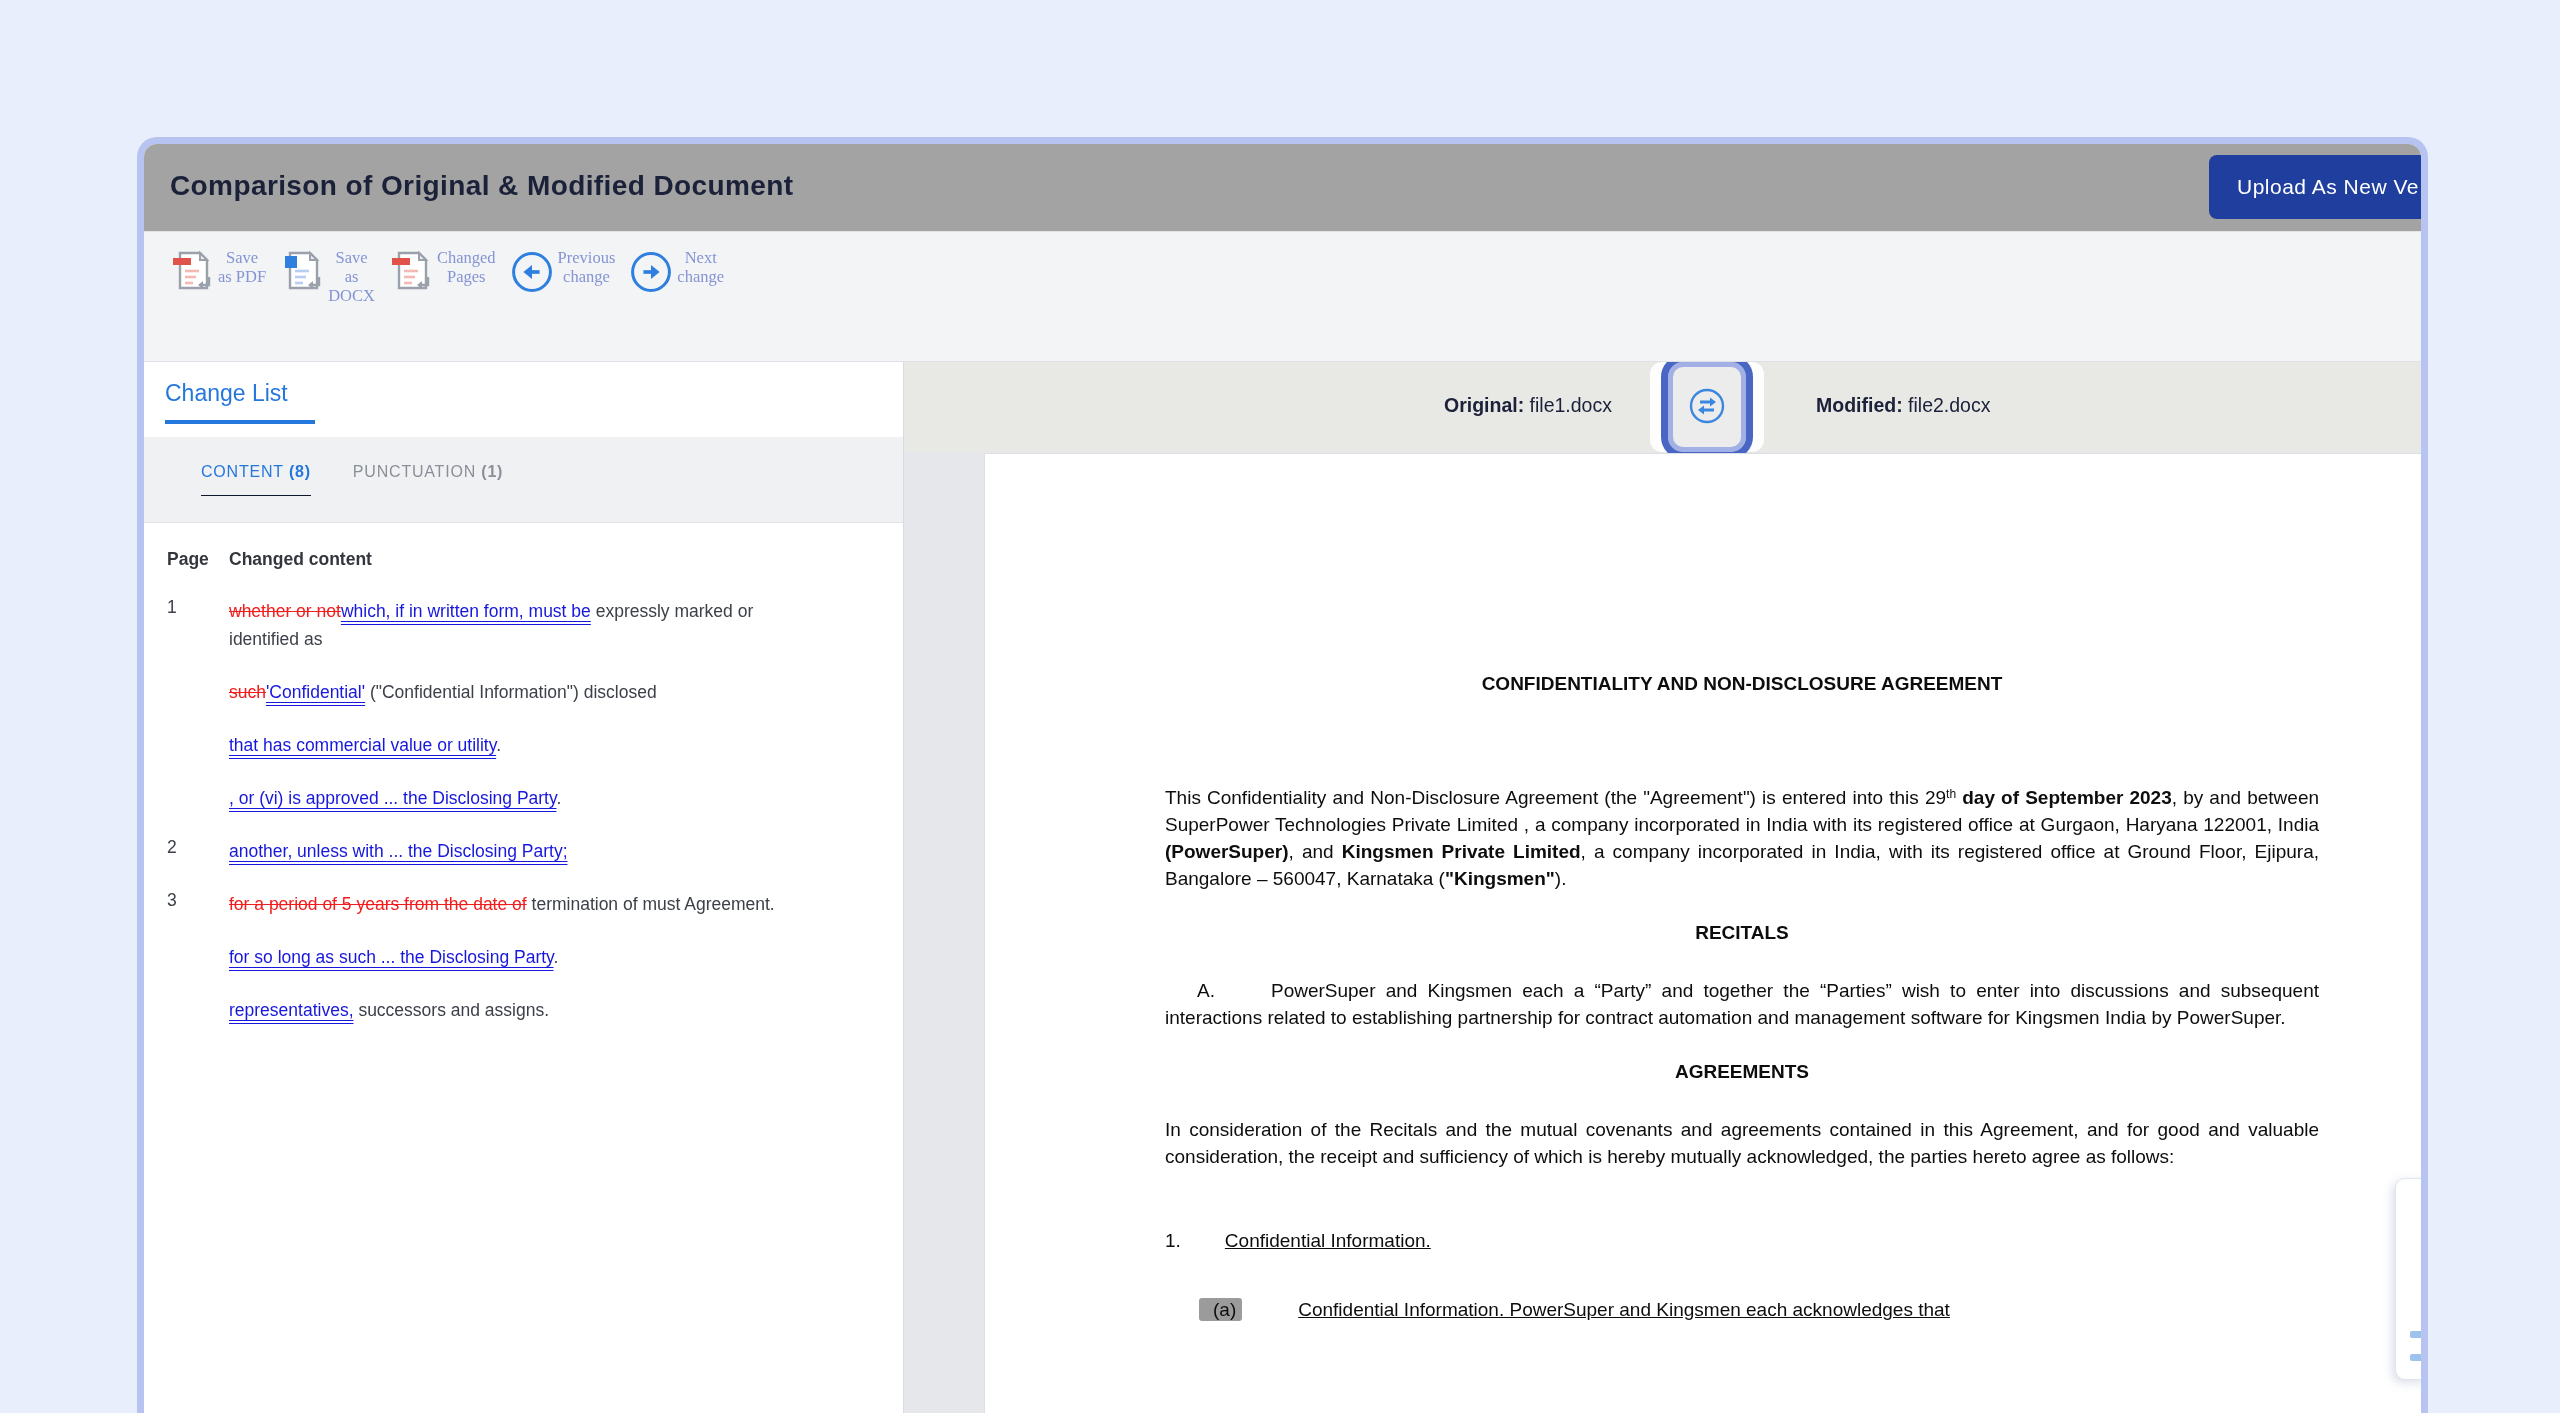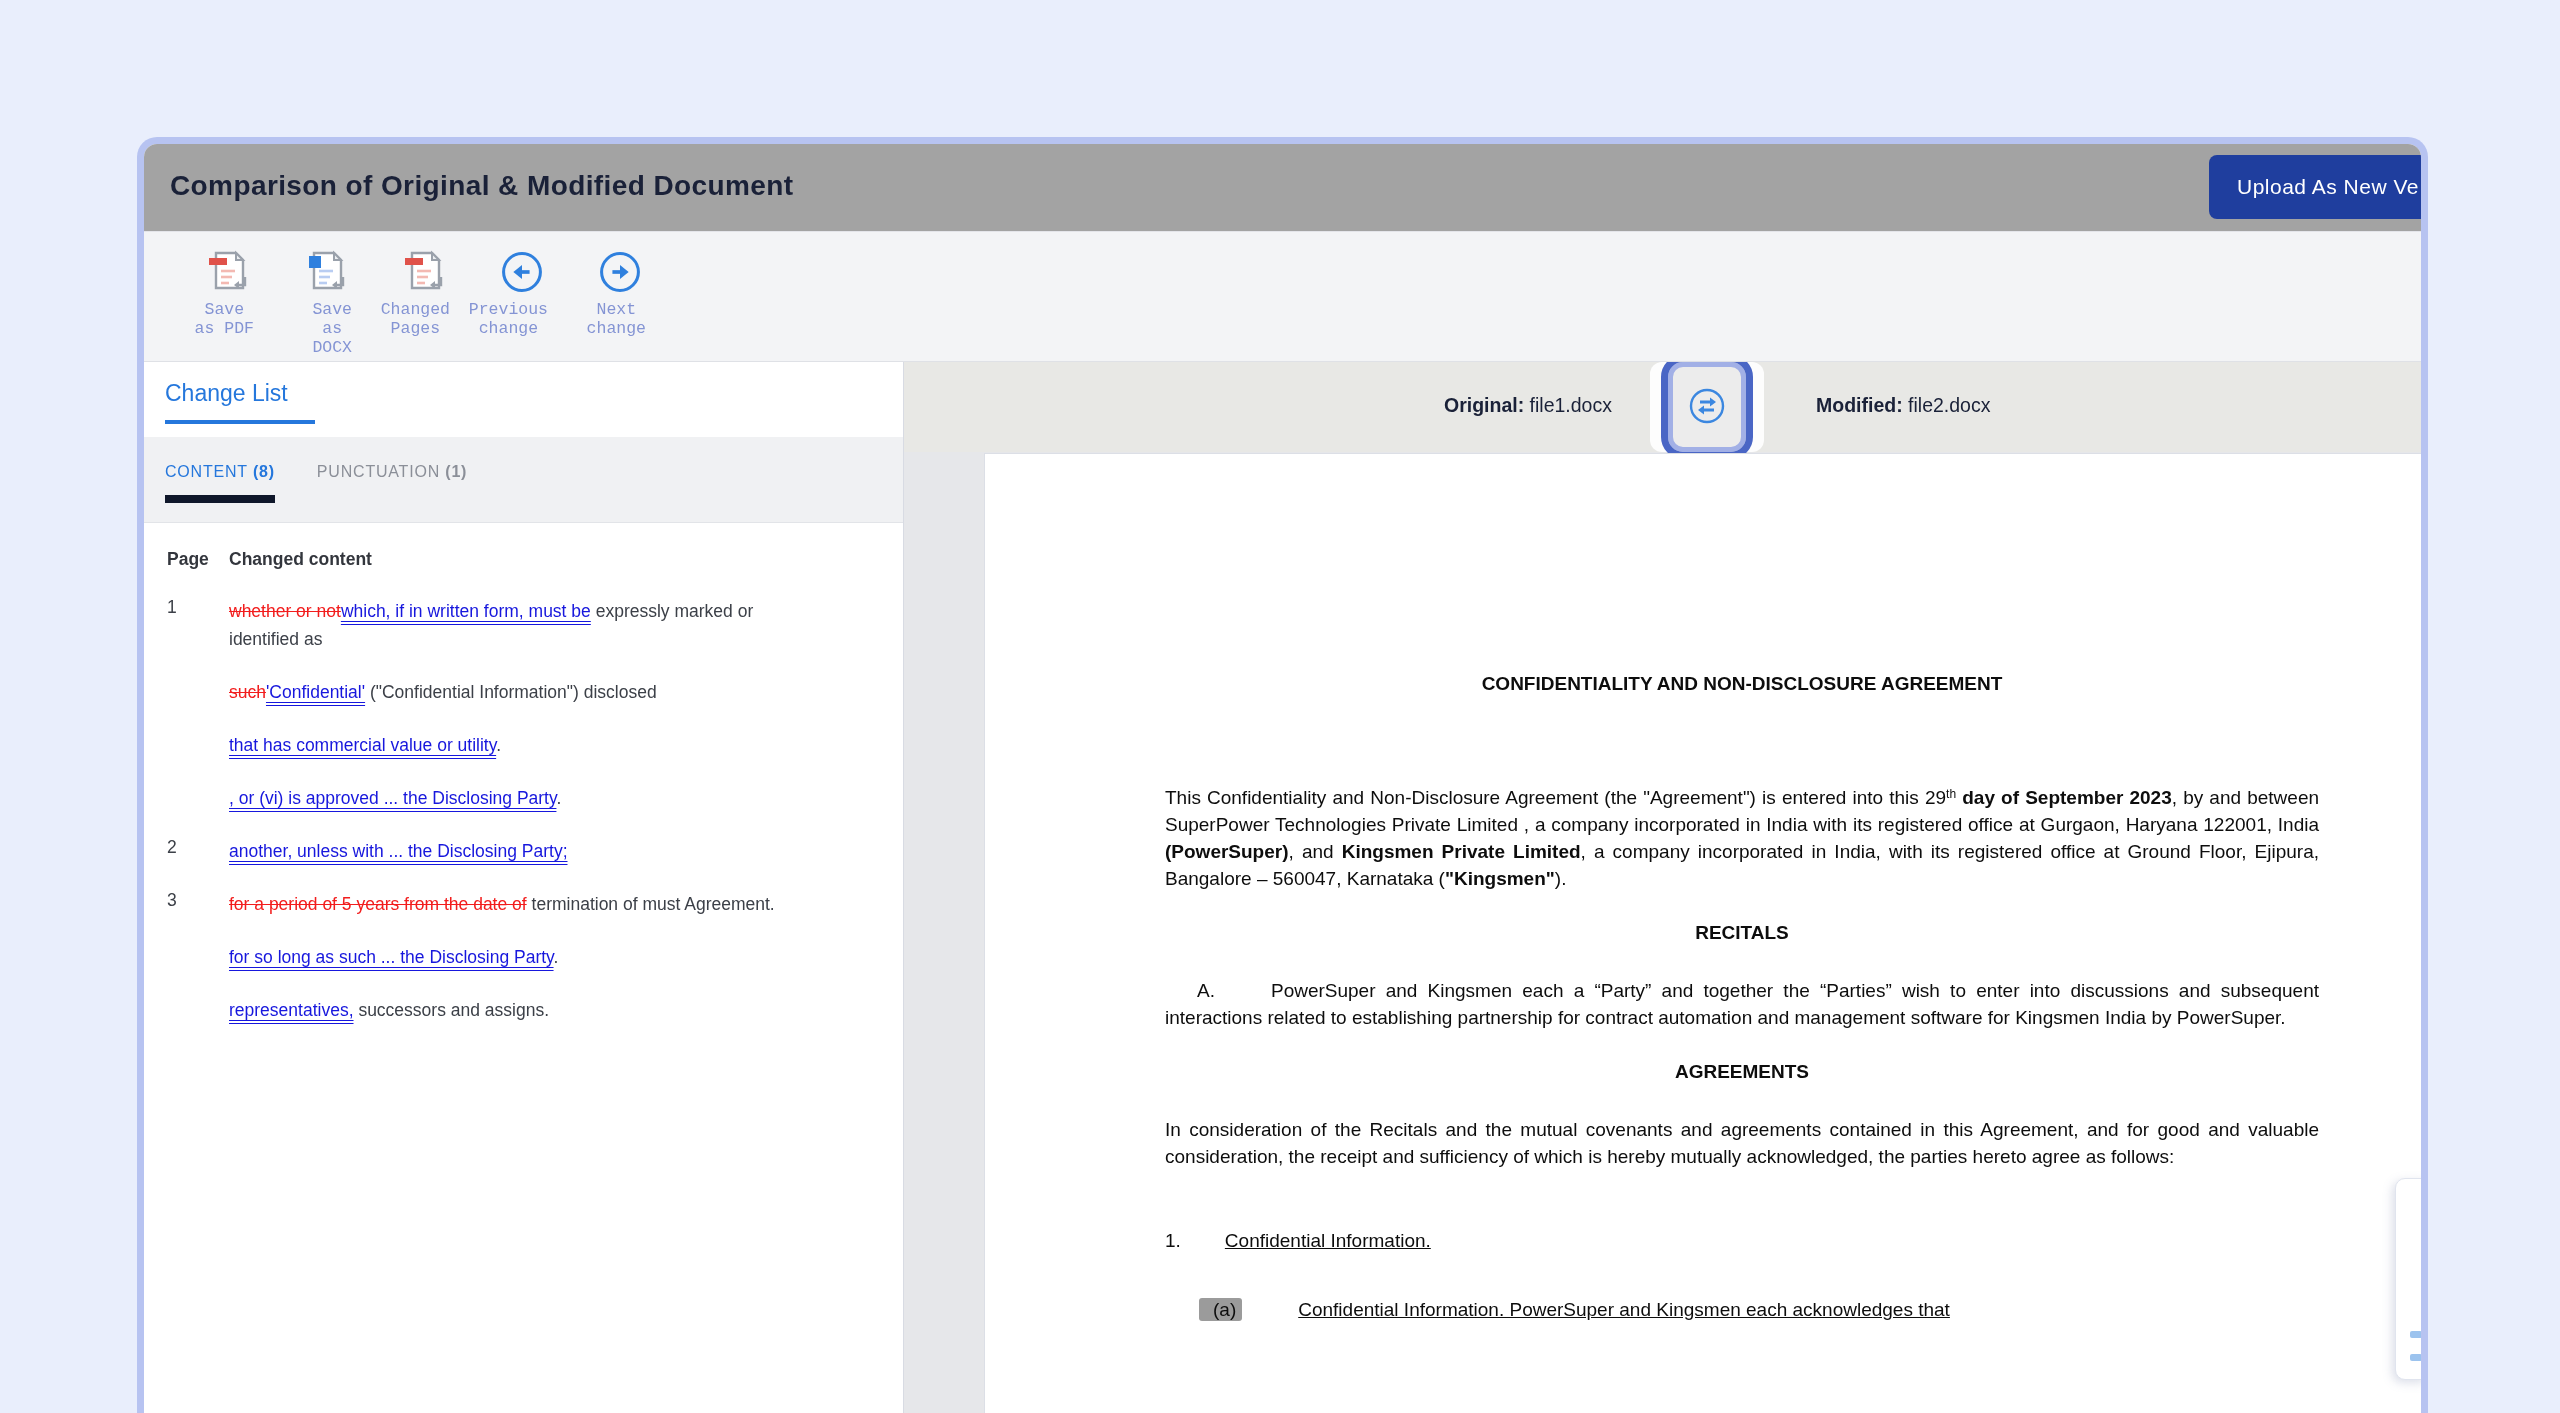--- a/index.html
+++ b/index.html
@@ -15,40 +15,40 @@
   .app-title { position:absolute; left:26px; top:26px; font-size:28px; font-weight:600;
     color:#1a2138; letter-spacing:.4px; }
   .upload-btn { position:absolute; right:-88px; top:11px; width:300px; height:64px;
     background:#1f3e9e; border:none; border-radius:8px; color:#fff; font-size:21px;
     font-family:"Liberation Sans", sans-serif; text-align:left; padding-left:28px;
     letter-spacing:.5px; cursor:pointer; }
 
   
   .toolbar { height:130px; background:#f3f4f6; border-bottom:1px solid #dfe1e6;
     display:flex; align-items:flex-start; padding:14px 0 0 22px; gap:10px; }
-  .tool-btn { display:flex; flex-direction:column; align-items:flex-end; min-width:88px;
-    cursor:pointer; background:none; border:none; font-family:Liberation Mono, monospace; }
+  .tool-btn { display:flex; flex-direction:row; align-items:flex-start; min-width:88px;
+    cursor:pointer; background:none; border:none; font-family:Liberation Serif, serif; }
   .tool-btn svg { display:block; }
   .tool-label { margin-top:2px; font-size:16.5px; line-height:19px; color:#8494d4; text-align:center; }
 
   
   .main { position:relative; display:flex; height:1121px; }
 
   
   .sidebar { width:760px; background:#fff; border-right:1px solid #d8dbe3; display:flex;
     flex-direction:column; flex-shrink:0; }
   .sidebar-header { height:75px; padding:18px 0 0 21px; background:#fff; }
   .sidebar-title { font-size:23px; color:#2577dc; display:inline-block; }
   .sidebar-title-underline { width:150px; height:4px; background:#2577dc; margin-top:13px; }
   .tabs-bar { height:86px; background:#f0f1f3; border-bottom:1px solid #e2e4e8;
     display:flex; align-items:flex-start; padding:26px 0 0 21px; gap:42px; }
   .tab { font-size:16px; letter-spacing:.8px; color:#8b8f98; background:none; border:none;
     font-family:"Liberation Sans", sans-serif; cursor:pointer; padding-bottom:14px; }
   .tab b { font-weight:700; }
-  .tab.active { color:#2577dc; border-bottom:8px solid #0f172a; }
+  .tab.active { color:#2577dc; border-bottom:1px solid #0f172a;margin-left:36px; }
 
   .change-table { padding:26px 14px 0 23px; overflow:hidden; }
   .table-head { display:flex; font-size:17.5px; font-weight:700; color:#33363d; margin-bottom:27px; }
   .col-page { width:62px; flex-shrink:0; }
   .col-content { flex:1; }
   .change-row { display:flex; margin-bottom:25px; }
   .change-row .page-num { width:62px; flex-shrink:0; font-size:17.5px; color:#3c4048; }
   .change-row .content { flex:1; font-size:17.5px; line-height:28px; color:#3c4048; }
   .seg-del { color:#f21d1d; text-decoration:line-through; }
   .seg-ins { color:#1717dd; text-decoration:underline double; text-underline-offset:4px; }

